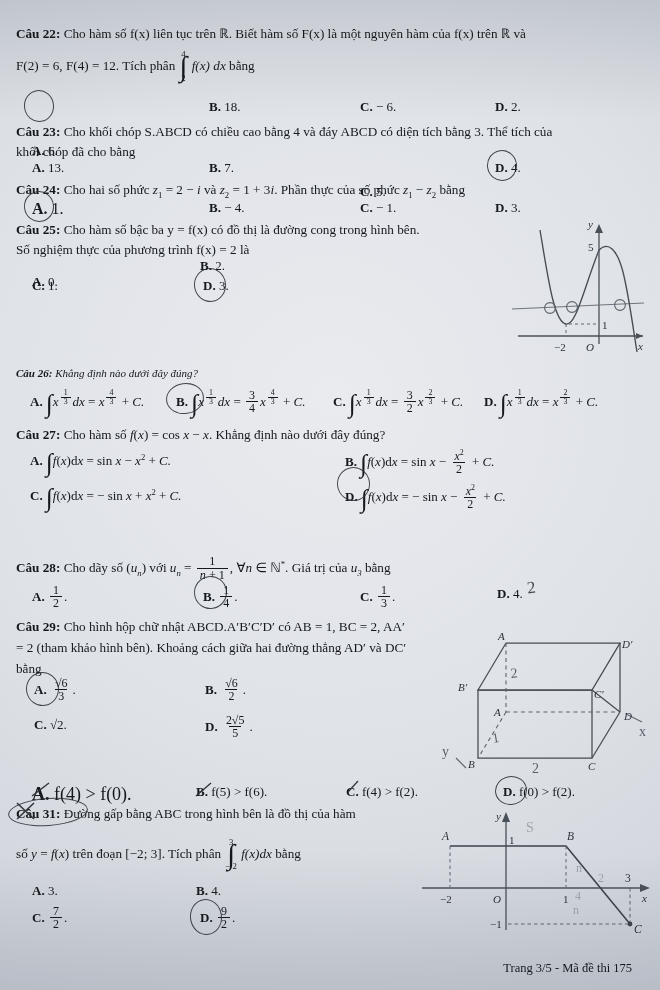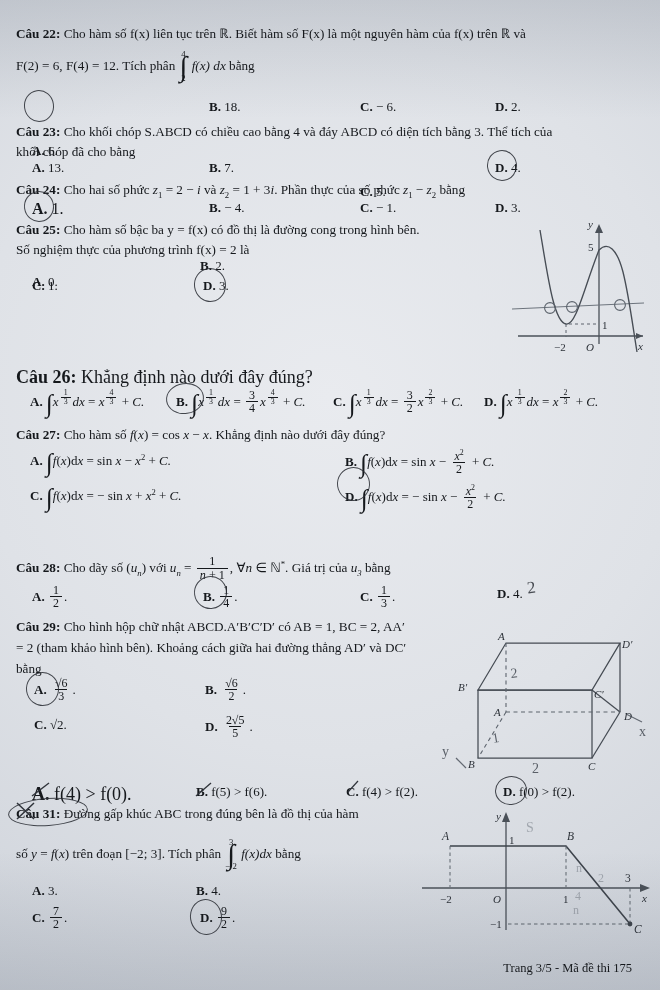--- a/index.html
+++ b/index.html
@@ -191,21 +191,21 @@
 
       <text x="78" y="12" font-size="11" font-style="italic" font-family="Liberation Serif, serif" fill="#2d3239">y</text>
       <text x="128" y="134" font-size="11" font-style="italic" font-family="Liberation Serif, serif" fill="#2d3239">x</text>
       <text x="78" y="35" font-size="11" font-family="Liberation Serif, serif" fill="#2d3239">5</text>
       <text x="92" y="113" font-size="11" font-family="Liberation Serif, serif" fill="#2d3239">1</text>
       <text x="44" y="135" font-size="11" font-family="Liberation Serif, serif" fill="#2d3239">−2</text>
       <text x="76" y="135" font-size="11" font-style="italic" font-family="Liberation Serif, serif" fill="#2d3239">O</text>
     </svg>
   </div>
 
-  <div class="q" style="top:367px;font-size:18px;">
+  <div class="q" style="top:367px;font-size:11px;font-style:italic;">
     <span class="qlabel">Câu 26:</span>
     <span>Khẳng định nào dưới đây đúng?</span>
   </div>
   <div class="opt" style="left:30px;top:390px;font-size:13px;">
     <span class="optletter">A.</span>
     <span class="intg">∫</span><span class="mathvar">x</span><sup class="ex"><span class="frac">
           <span class="num">1</span>
           <span class="den">3</span>
         </span></sup><span class="it">d</span><span class="mathvar">x</span> = <span class="mathvar">x</span><sup class="ex"><span class="frac">
           <span class="num">4</span>
@@ -414,21 +414,21 @@
       </svg>
   </div>
   <div class="pen" style="left:344px;top:779px;">
     <svg width="20" height="18">
         <path d="M 4 13 L 14 2" stroke="#2f333a" stroke-width="1.2" fill="none"></path>
       </svg>
   </div>
 
   <div class="q" style="top:806px;right:250px;font-size:13.2px;">
     <span class="qlabel">Câu 31:</span>
-    <span>Đường gấp khúc ABC trong đúng bên là đồ thị của hàm</span>
+    <span>Đường gấp bằng ABC trong hình bên là đồ thị của hàm</span>
   </div>
   <div class="q" style="top:838px;right:250px;font-size:13.2px;">
     <span>số <span class="mathvar">y</span> = <span class="mathvar">f</span>(<span class="mathvar">x</span>) trên đoạn [−2; 3]. Tích phân</span>
     <span class="defint">
       <span class="lim">3</span>
       <span class="bar">∫</span>
       <span class="lim">− 2</span>
     </span>
     <span class="it">f(x)dx</span>
     <span>bằng</span>

